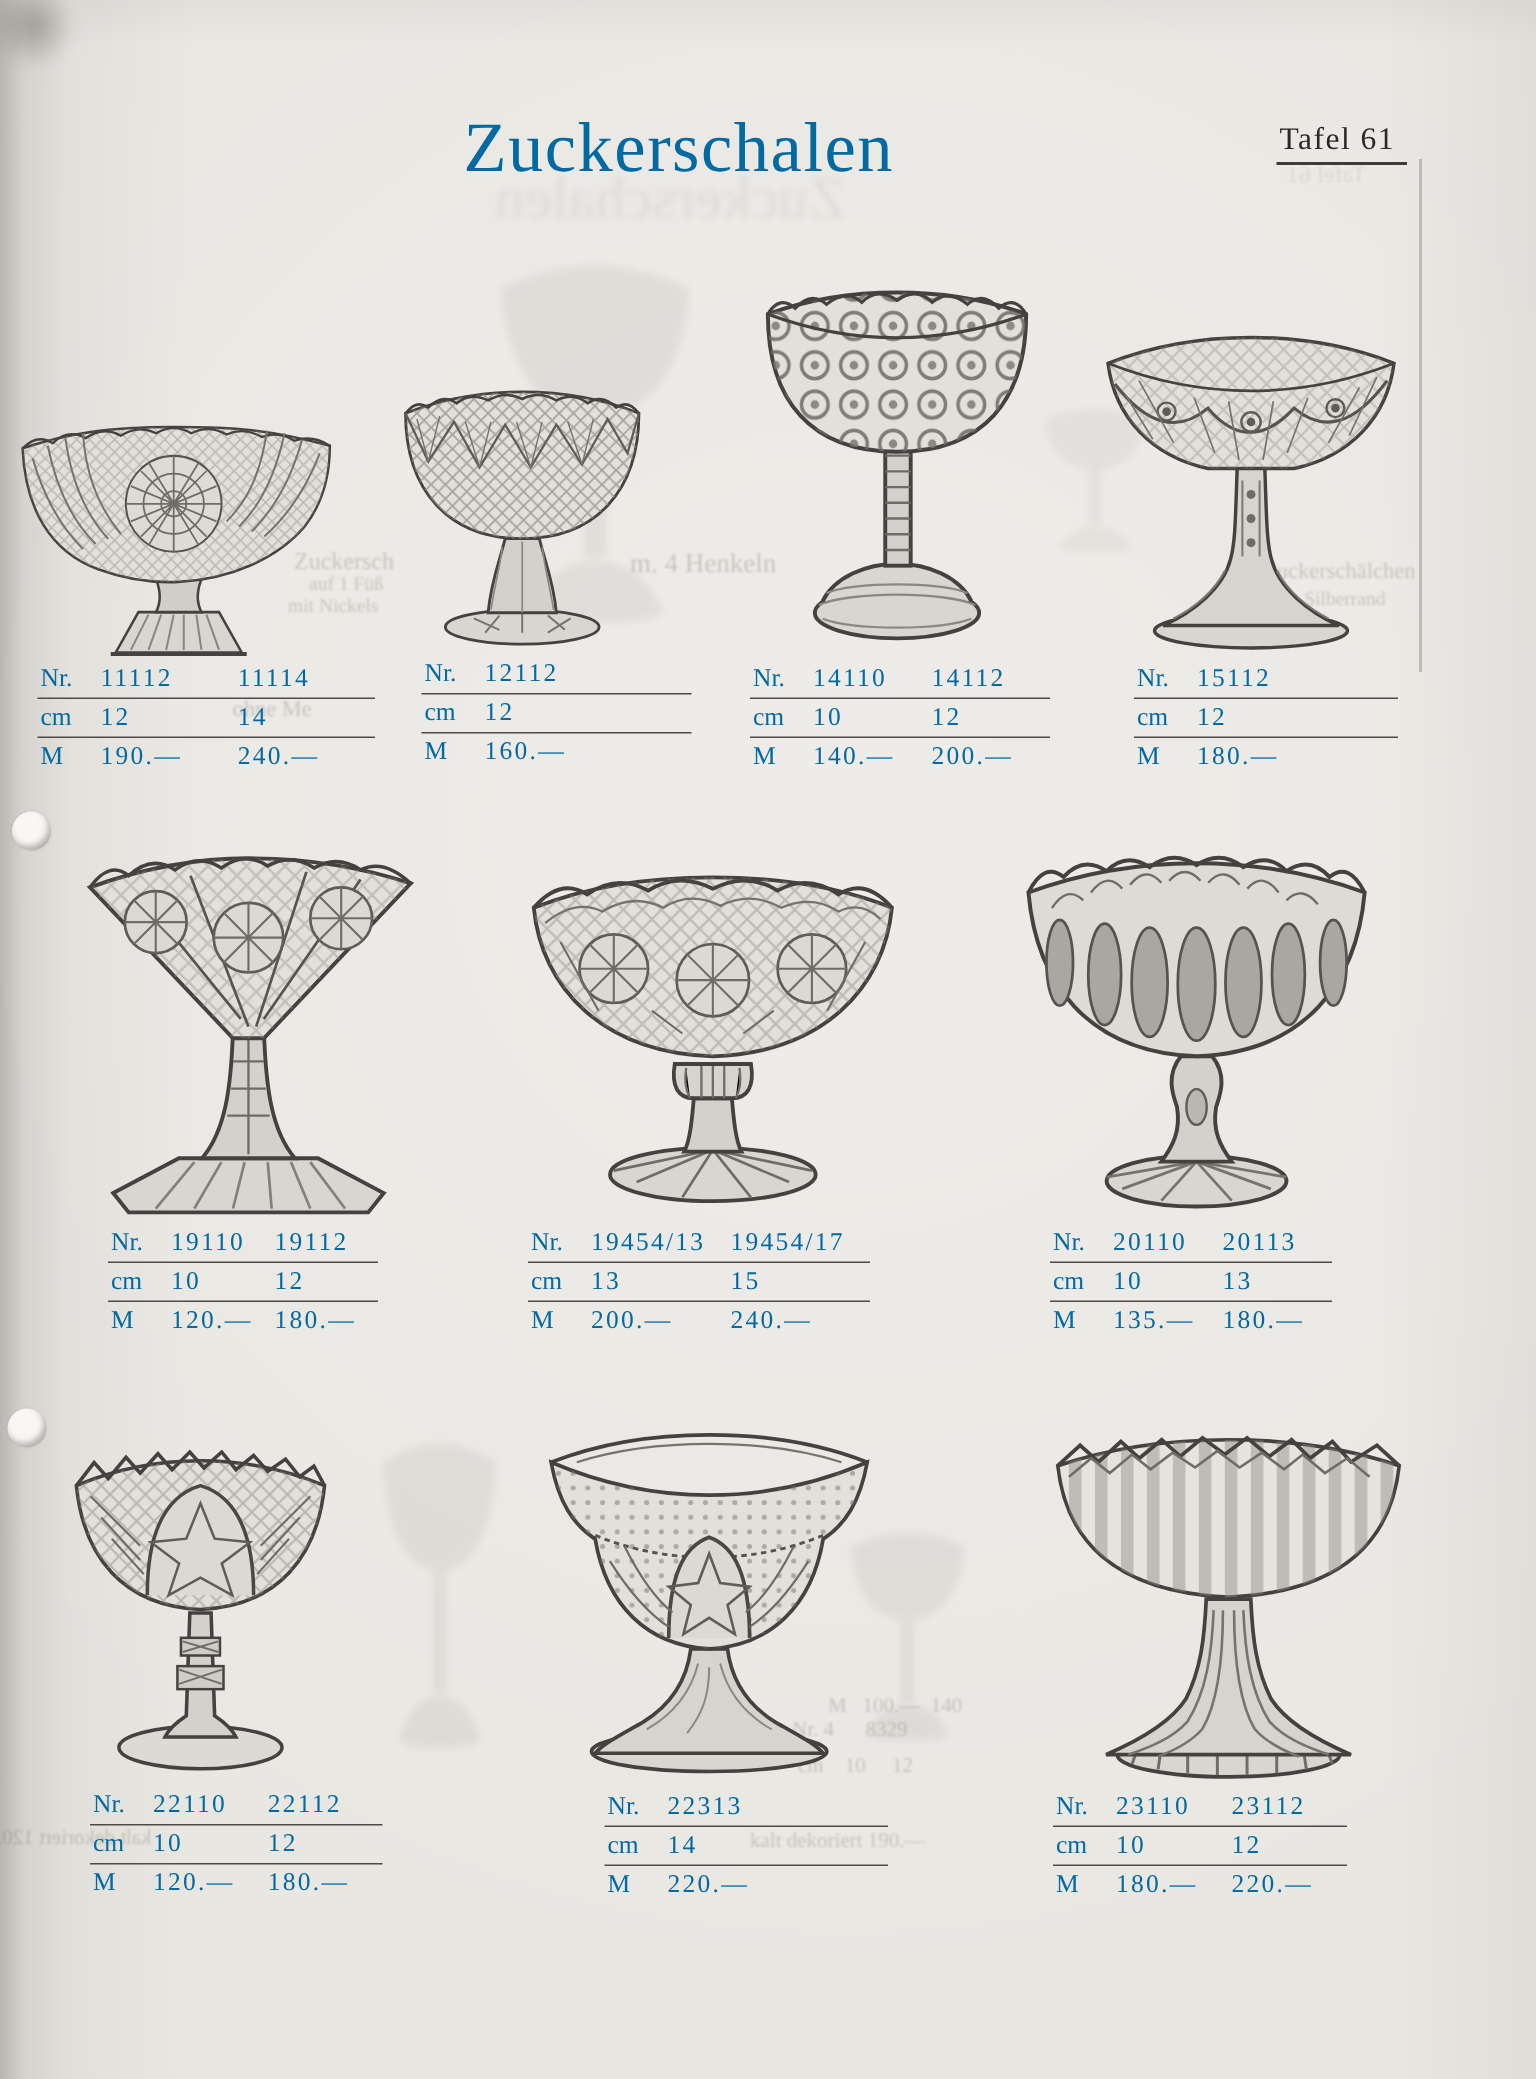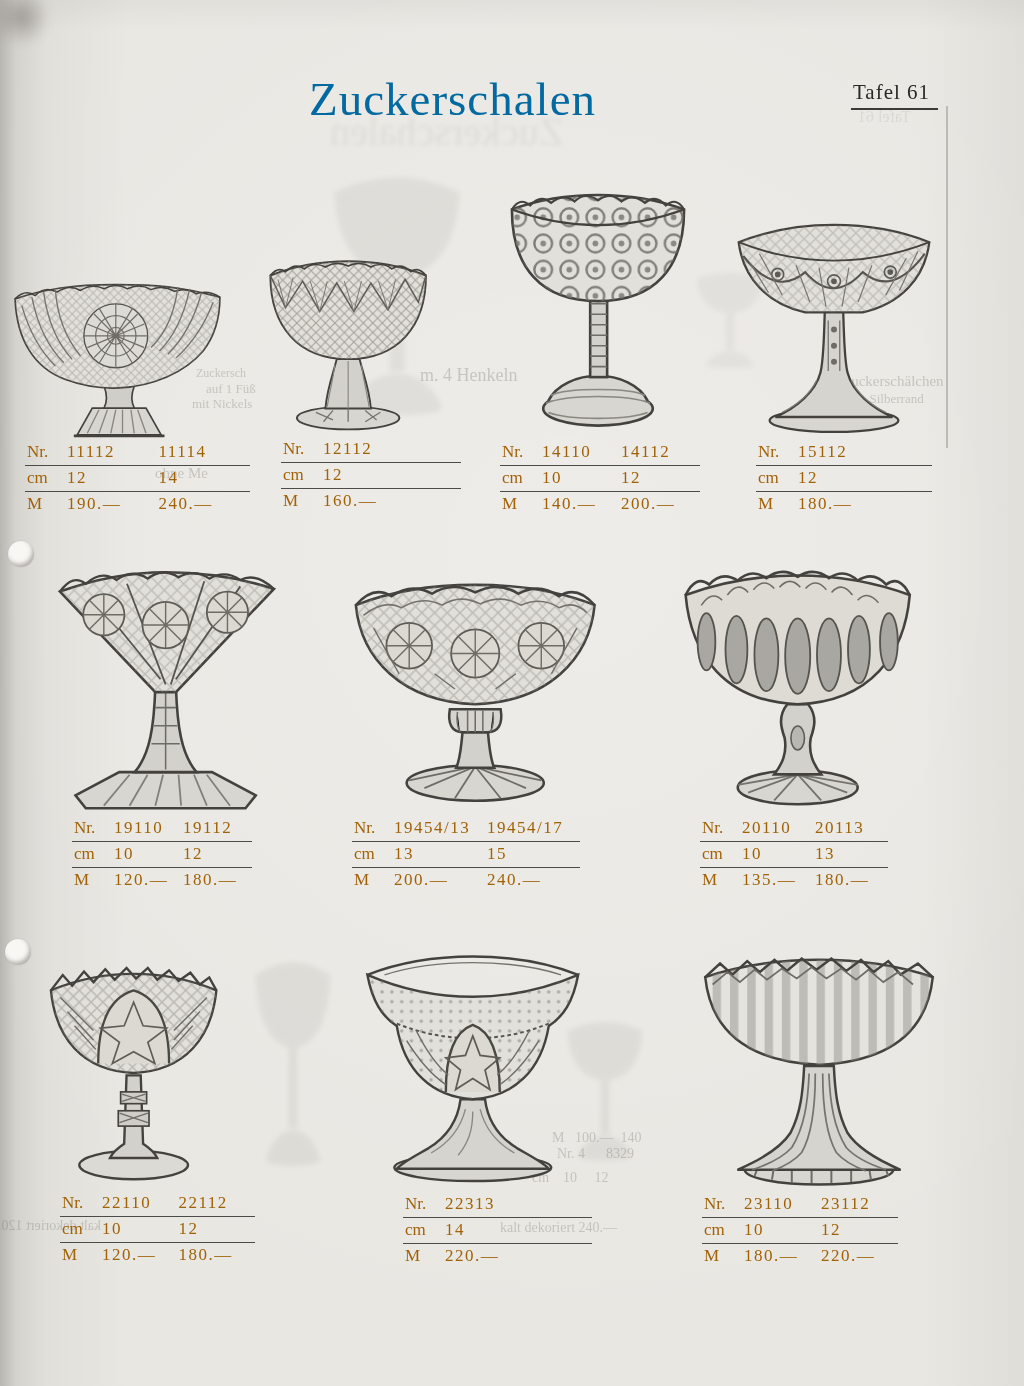--- a/index.html
+++ b/index.html
@@ -30,21 +30,21 @@
     border-bottom:2px solid #3c3b38;padding:0 8px 3px 2px;
   }
   .edge-line{position:absolute;left:946px;top:106px;width:2px;height:342px;background:#b5b3ad;opacity:.85;}
   .hole{
     position:absolute;width:26px;height:26px;border-radius:50%;
     background:radial-gradient(circle at 40% 35%, #f8f7f4 52%, #eceae6 68%, #c7c5bf 100%);
     box-shadow:inset -2px -3px 4px rgba(100,98,92,.38), 0 0 2px rgba(0,0,0,.10);
   }
   .figure{position:absolute;}
   .art{display:block;}
-  .ptable{font-size:17px;color:#a16207;}
+  .ptable{font-size:17px;color:#0369a1;}
   .trow{display:grid;align-items:baseline;line-height:22px;padding:1px 0 2px;}
   .cols2 .trow{grid-template-columns:42px 1fr 1fr;}
   .cols1 .trow{grid-template-columns:42px 1fr;}
   .trow .lbl{text-align:left;padding-left:2px;}
   .trow .val{text-align:left;letter-spacing:1.5px;}
   .trow:nth-child(1),.trow:nth-child(2){border-bottom:1.4px solid #4c4b48;}
   .ghost{
     position:absolute;color:#6f6c64;opacity:.30;filter:blur(.7px);
     white-space:pre;pointer-events:none;
   }
@@ -85,31 +85,31 @@
   </svg>
 <svg class="ghost-img" style="left:248px;top:952px" width="90" height="235">
     <use href="#ghostCompote"></use>
   </svg>
 <svg class="ghost-img" style="left:560px;top:1015px" width="90" height="160">
     <use href="#ghostCompote"></use>
   </svg>
 
 <span class="ghost" style="left:330px;top:108px;font-size:40px;opacity:.10;filter:blur(2.2px);transform:scaleX(-1)">Zuckerschalen</span>
 <span class="ghost" style="left:858px;top:108px;font-size:16px;opacity:.12;transform:scaleX(-1)">Tafel 61</span>
-<span class="ghost" style="left:196px;top:366px;font-size:12px">Zuckersch</span>
+<span class="ghost" style="left:196px;top:366px;font-size:16px">Zuckersch</span>
 <span class="ghost" style="left:206px;top:381px;font-size:13px">auf 1 Füß</span>
 <span class="ghost" style="left:192px;top:396px;font-size:13px">mit Nickels</span>
 <span class="ghost" style="left:155px;top:465px;font-size:15px">ohne Me</span>
 <span class="ghost" style="left:420px;top:365px;font-size:18px">m. 4 Henkeln</span>
 <span class="ghost" style="left:842px;top:373px;font-size:15px">Zuckerschälchen</span>
 <span class="ghost" style="left:850px;top:391px;font-size:13px">od. Silberrand</span>
-<span class="ghost" style="left:557px;top:1146px;font-size:14px">Nr. 4      8329</span>
+<span class="ghost" style="left:528px;top:1146px;font-size:14px">Nr. 4      8329</span>
 <span class="ghost" style="left:532px;top:1170px;font-size:14px">cm    10     12</span>
 <span class="ghost" style="left:552px;top:1130px;font-size:14px">M   100.—  140</span>
-<span class="ghost" style="left:500px;top:1220px;font-size:14px">kalt dekoriert 240.—</span>
+<span class="ghost" style="left:500px;top:1220px;font-size:14px">kalt dekoriert 190.—</span>
 <span class="ghost" style="left:-16px;top:1218px;font-size:14px;transform:scaleX(-1)">kalt dekoriert 120.—</span>
 
 <div class="title">Zuckerschalen</div>
 <div class="plate">Tafel 61</div>
 <div class="edge-line"></div>
 <div class="hole" style="left:8px;top:541px"></div>
 <div class="hole" style="left:5px;top:939px"></div>
 
 <div class="figure" style="left:5px;top:272px;width:230px">
   <svg class="art" width="230" height="168" viewBox="0 0 137 100" preserveAspectRatio="none">

